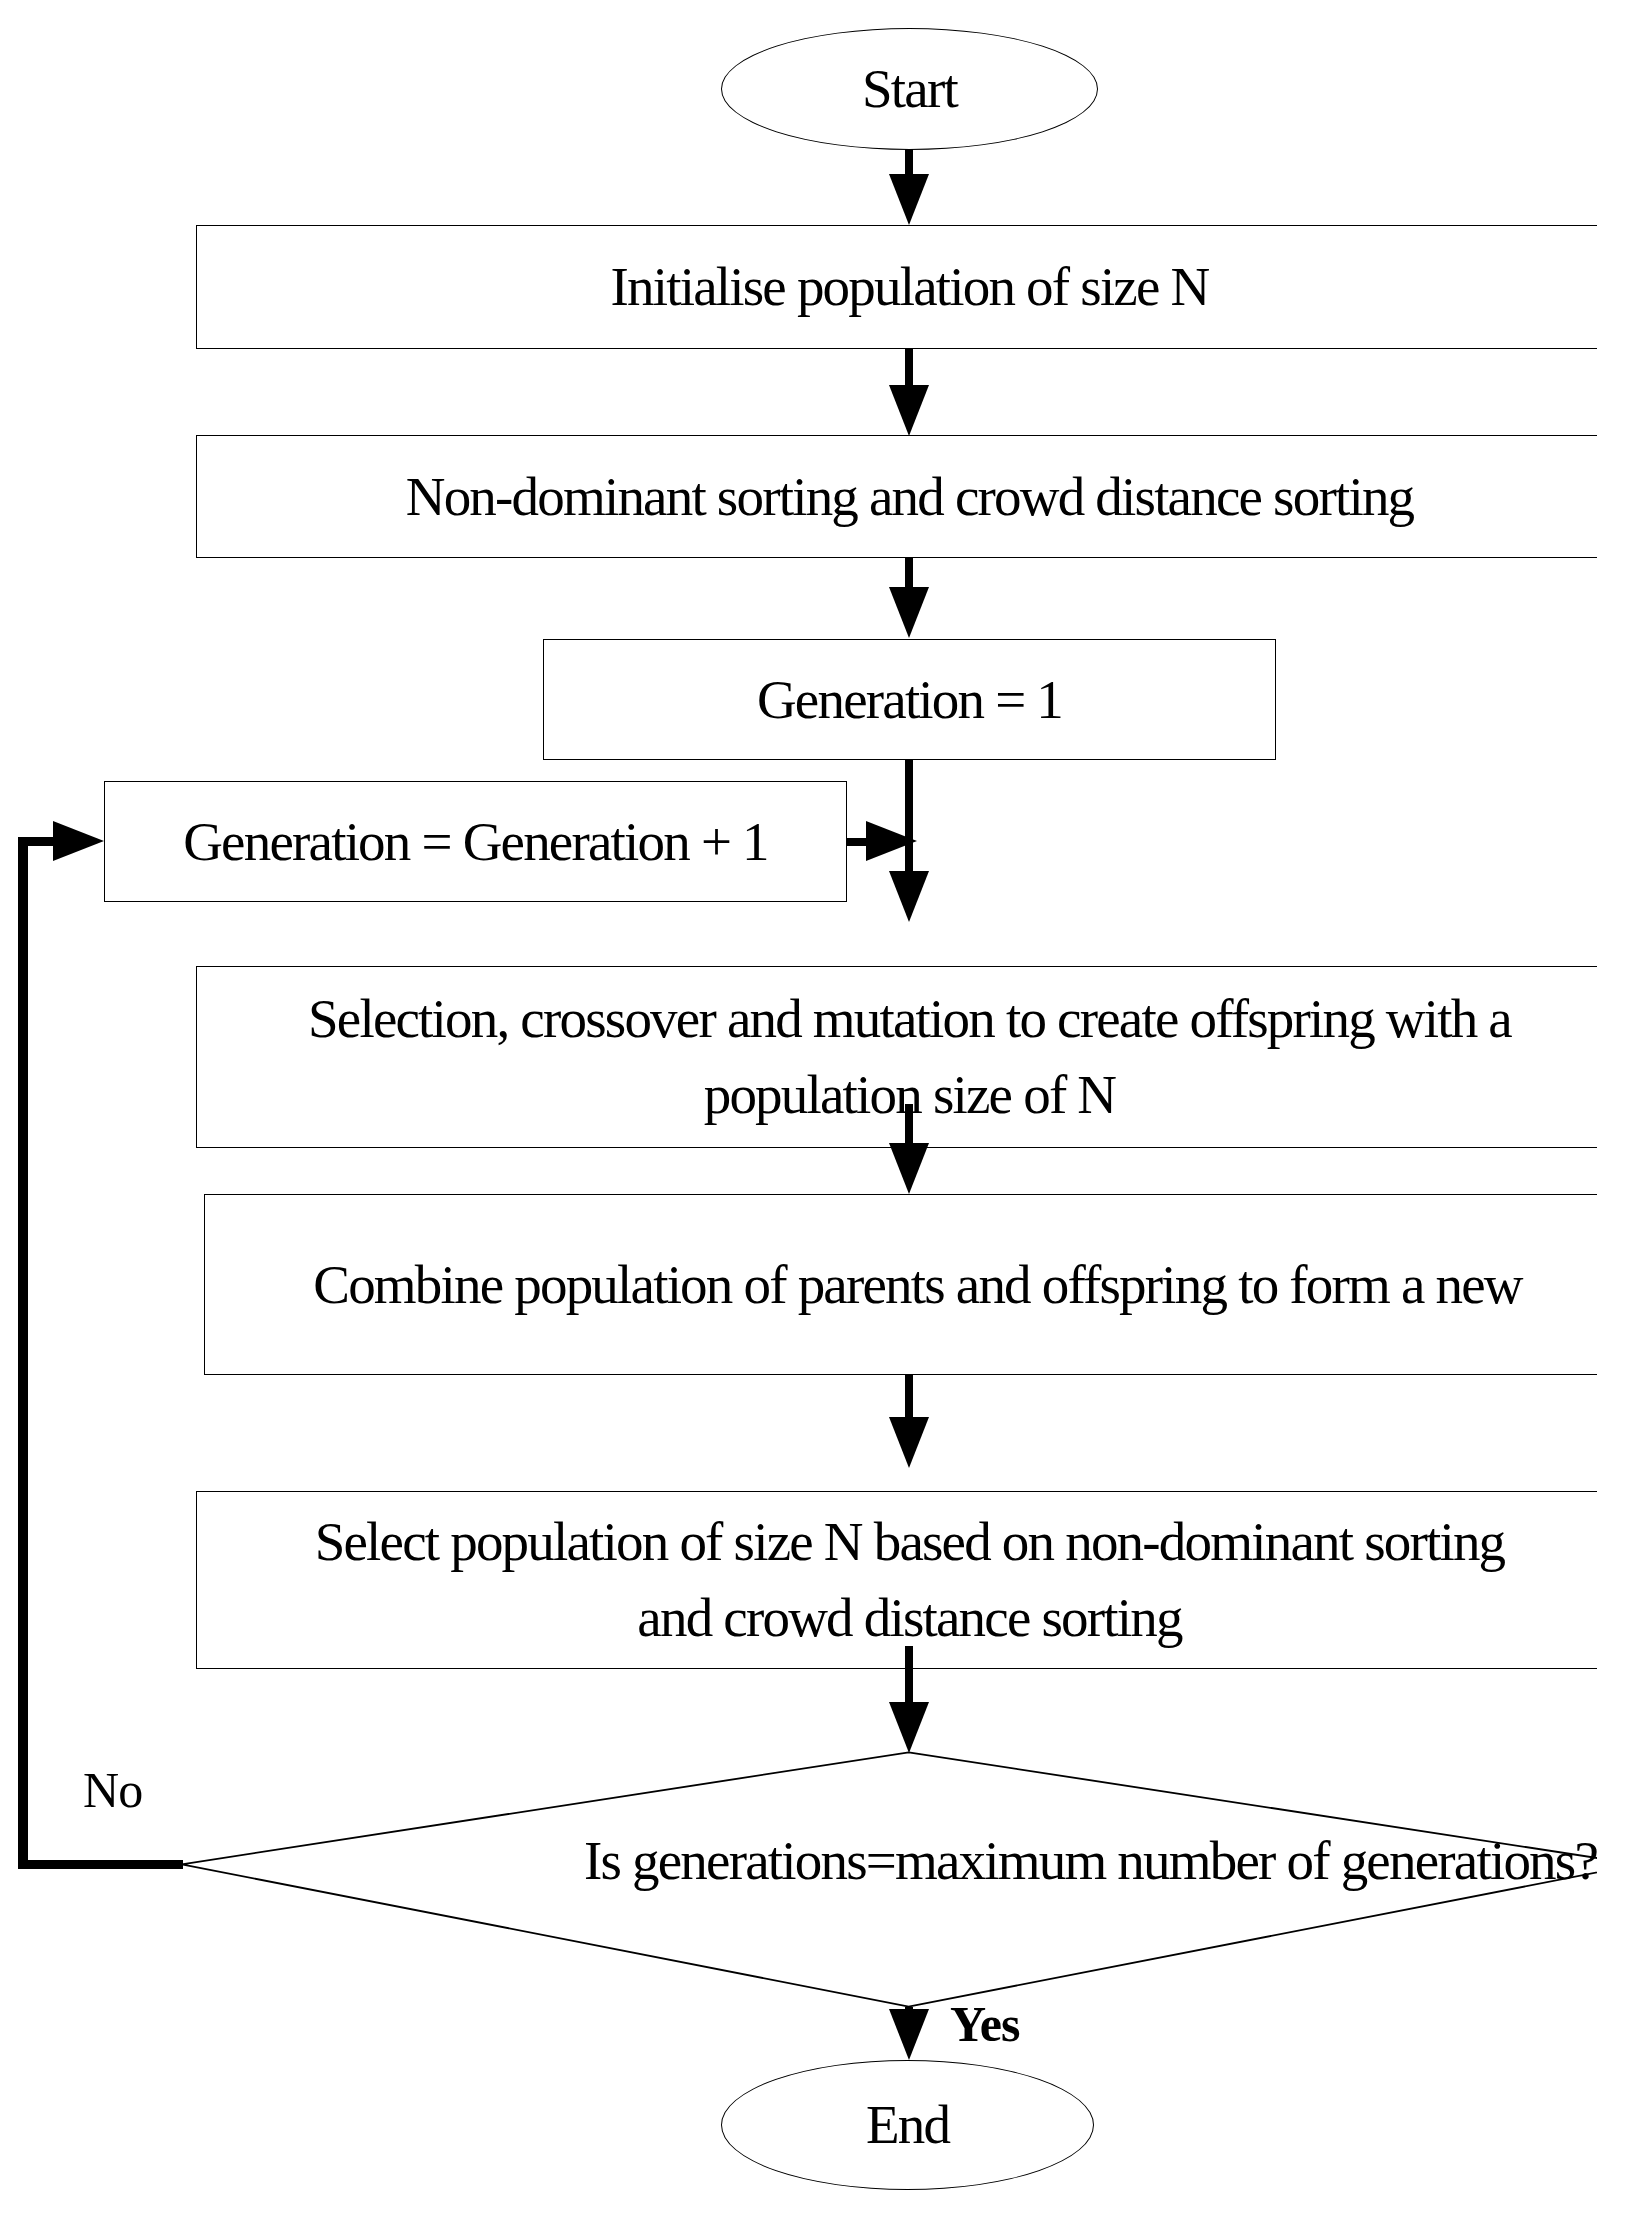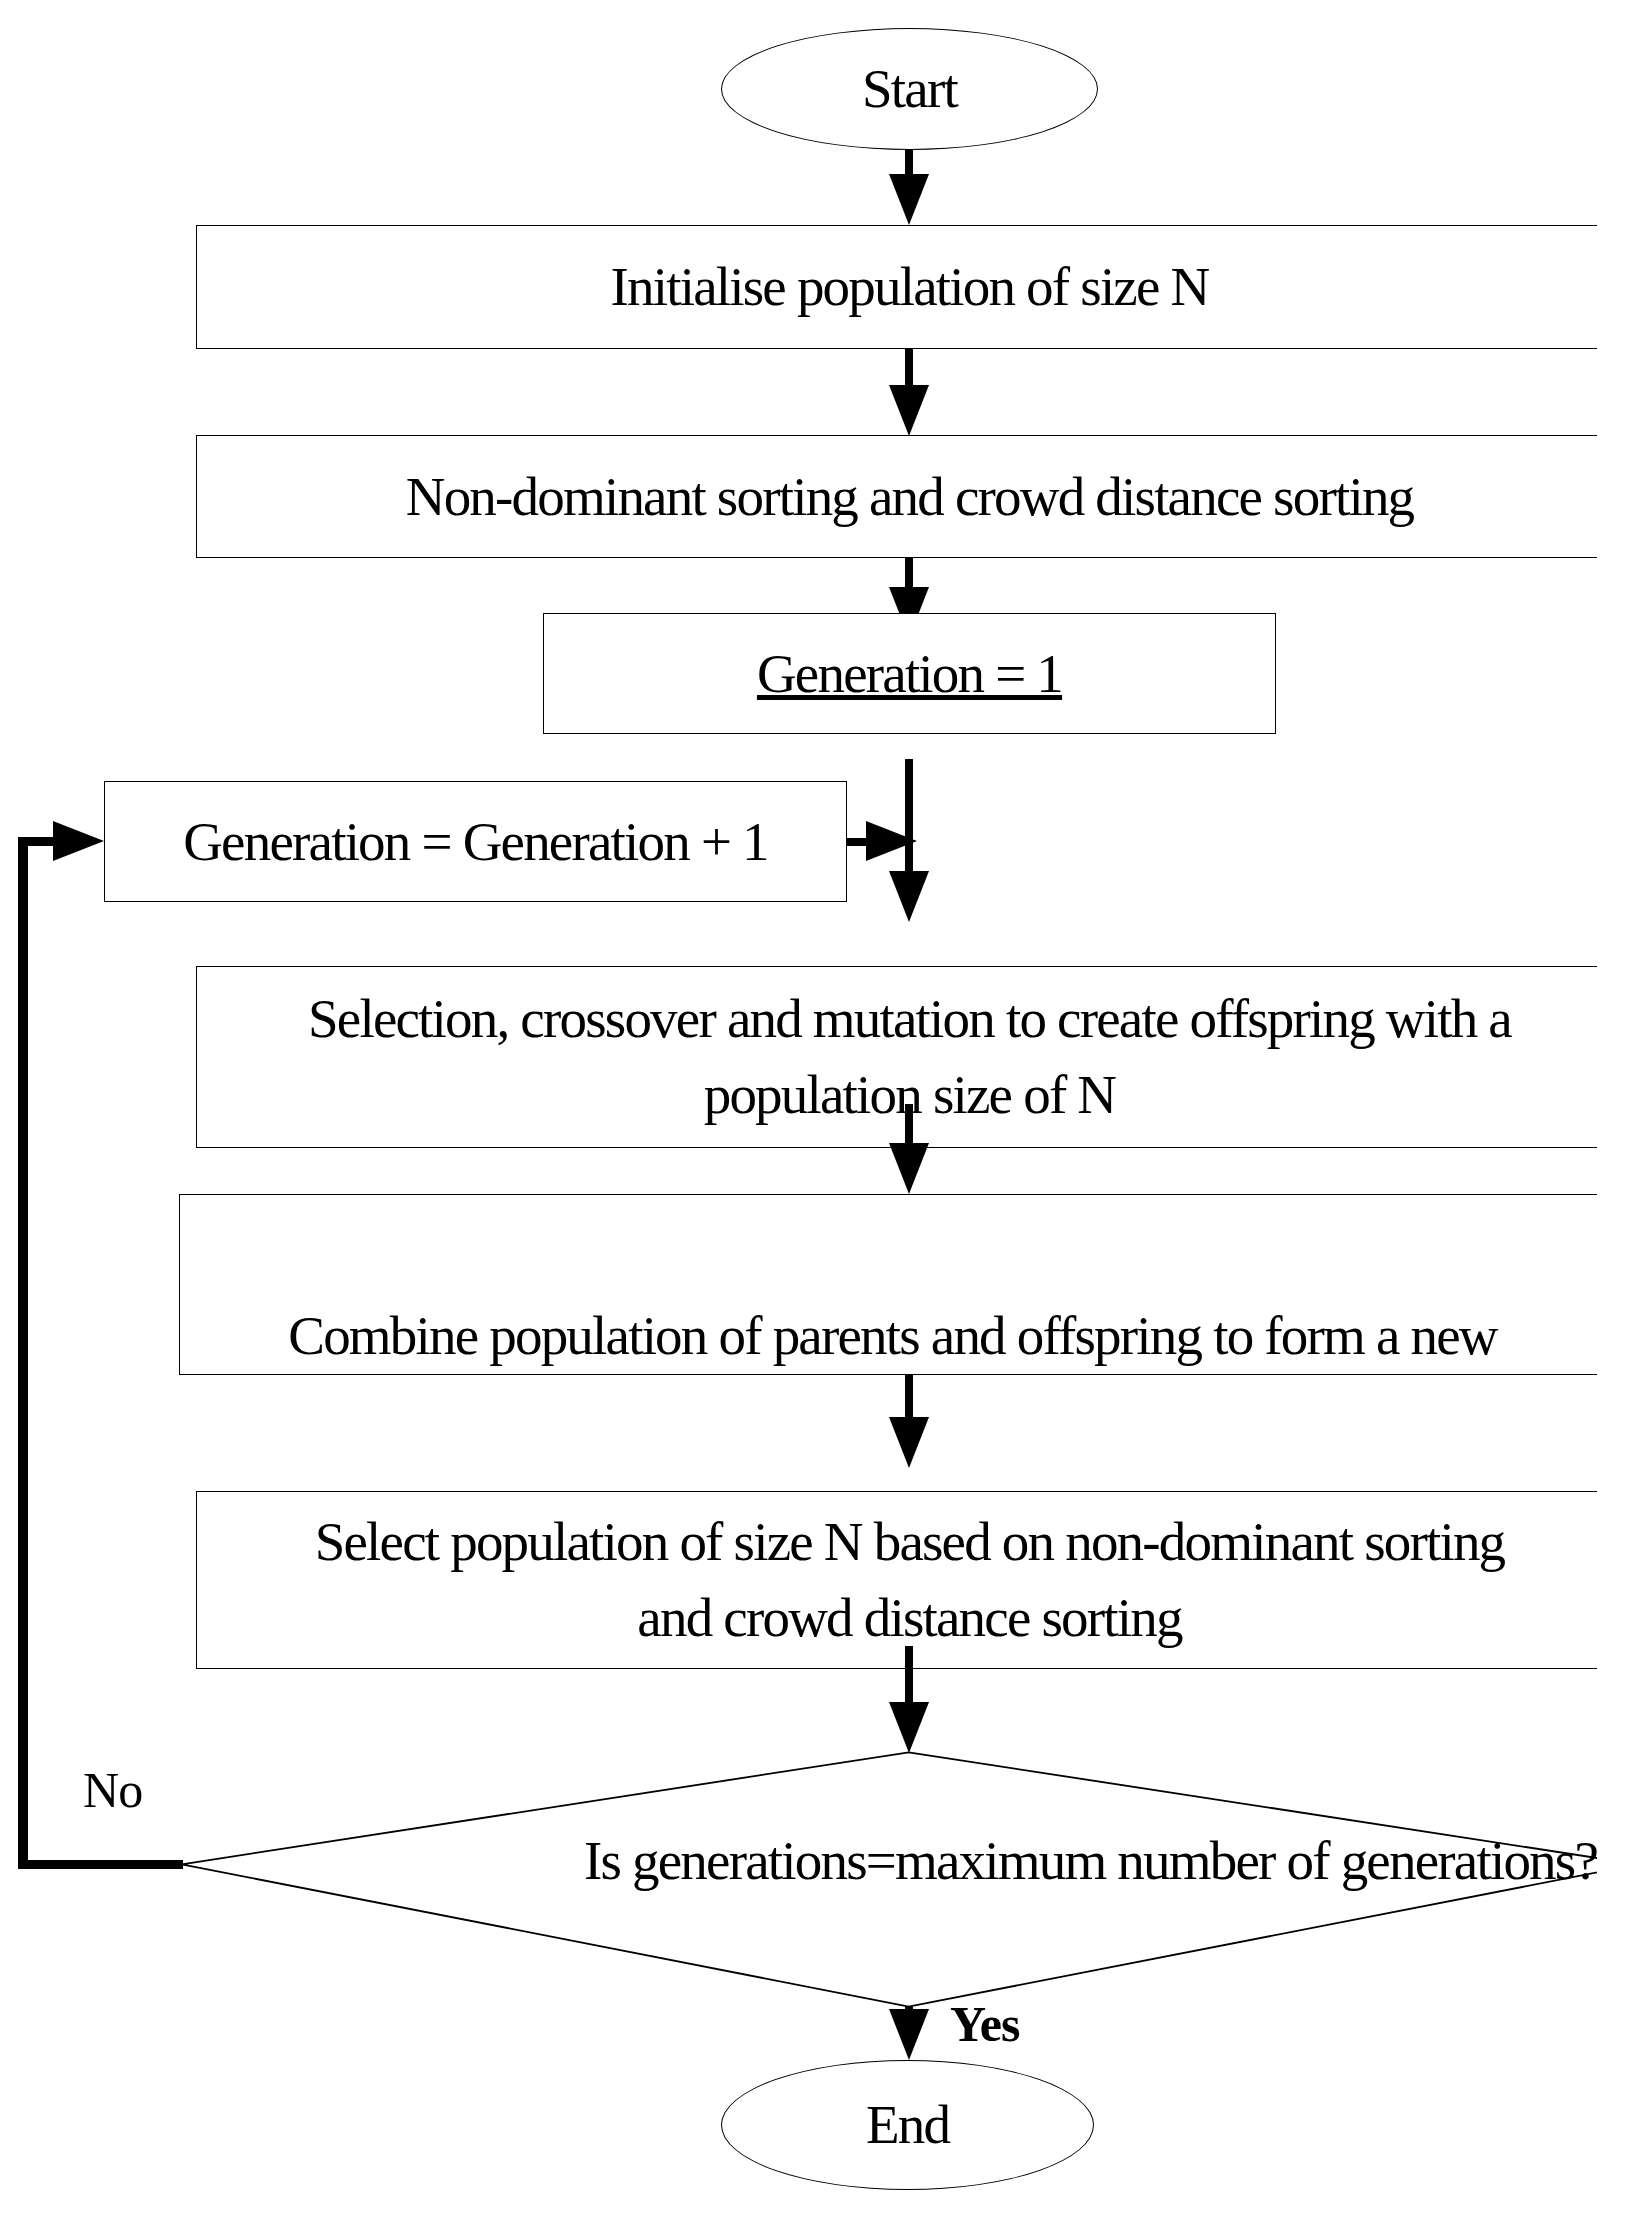--- a/index.html
+++ b/index.html
@@ -55,21 +55,21 @@
   <div class="stem-v" style="left:905px; top:349px; height:41px;"></div>
   <div class="head-down" style="left:889px; top:385px;"></div>
 
   <div class="node" style="left:196px; top:435px; width:1427px; height:123px;">
     <span class="tline">Non-dominant sorting and crowd distance sorting</span>
   </div>
 
   <div class="stem-v" style="left:905px; top:558px; height:35px;"></div>
   <div class="head-down" style="left:889px; top:587px;"></div>
 
-  <div class="node" style="left:543px; top:613px; width:733px; height:121px;text-decoration:underline;">
+  <div class="node" style="left:543px; top:639px; width:733px; height:121px;">
     <span class="tline">Generation = 1</span>
   </div>
 
   <div class="stem-v" style="left:905px; top:759px; height:118px;"></div>
   <div class="head-down" style="left:889px; top:871px;"></div>
 
   <div class="node" style="left:104px; top:781px; width:743px; height:121px;">
     <span class="tline">Generation = Generation + 1</span>
   </div>
 
@@ -77,21 +77,21 @@
   <div class="head-right" style="left:866px; top:821px;"></div>
 
   <div class="node" style="left:196px; top:922px; width:1427px; height:182px;margin-top:44px;">
     <span class="tline">Selection, crossover and mutation to create offspring with a</span>
     <span class="tline">population size of N</span>
   </div>
 
   <div class="stem-v" style="left:905px; top:1104px; height:46px;"></div>
   <div class="head-down" style="left:889px; top:1143px;"></div>
 
-  <div class="node" style="left:179px; top:1194px; width:1427px; height:181px;justify-content:flex-end;">
+  <div class="node" style="left:204px; top:1194px; width:1427px; height:181px;">
     <span class="tline">Combine population of parents and offspring to form a new</span>
   </div>
 
   <div class="stem-v" style="left:905px; top:1375px; height:48px;"></div>
   <div class="head-down" style="left:889px; top:1417px;"></div>
 
   <div class="node" style="left:196px; top:1467px; width:1427px; height:178px;margin-top:24px;">
     <span class="tline">Select population of size N based on non-dominant sorting</span>
     <span class="tline">and crowd distance sorting</span>
   </div>

